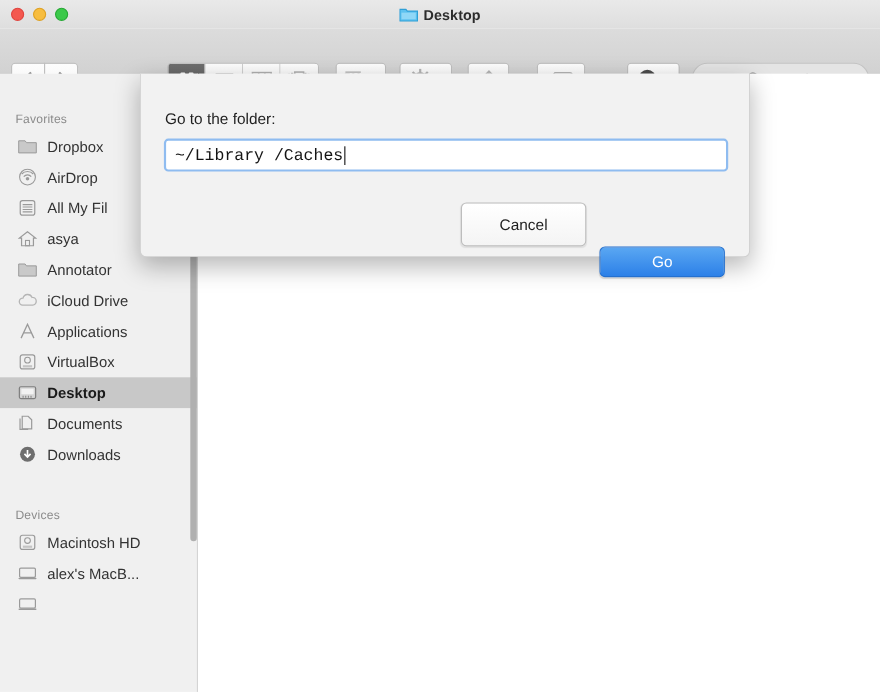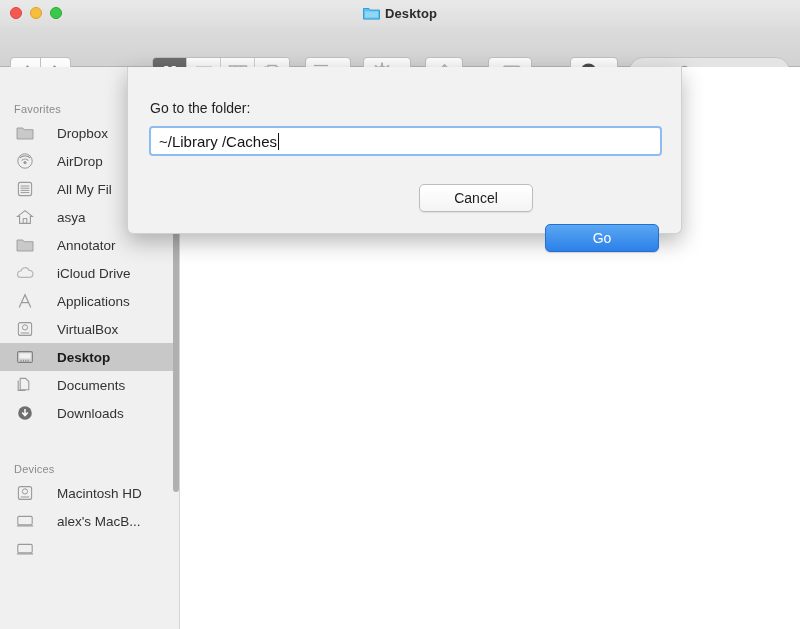--- a/index.html
+++ b/index.html
@@ -105,21 +105,21 @@
     width: 180px; height: 562px;
     background: #f0f0f0;
     border-right: 1px solid #d4d4d4;
     overflow: hidden;
   }
   .sb-group-header {
     font-size: 11px; color: #8b8b8b; font-weight: normal;
     padding: 8px 0 4px 14px; letter-spacing: .2px; margin-top: 28px;
   }
   .sb-item {
-    height: 28px; display: flex; align-items: center; gap: 23px;
+    height: 28px; display: flex; align-items: center; gap: 9px;
     padding-left: 16px; font-size: 13.5px; color: #333333;
   }
   .sb-item.selected { background: #c8c8c8; font-weight: bold; color: #1a1a1a; }
   .sb-icon { width: 18px; height: 16px; flex: 0 0 18px; display: block; }
   .sb-label { white-space: nowrap; overflow: hidden; }
 
   .sb-scrollbar {
     position: absolute; left: 173px; top: 80px;
     width: 6px; height: 345px; border-radius: 3px;
     background: #b0b0b0;
@@ -149,29 +149,29 @@
   .sheet-input {
     position: absolute; left: 21px; top: 59px;
     width: 513px; height: 30px;
     background: #ffffff;
     border: 2px solid #8fbcf0;
     border-radius: 4px;
     display: flex; align-items: center;
     padding-left: 8px;
   }
   .sheet-input-text {
-    font-size: 15px; color: #141414; white-space: pre;
+    font-size: 15px; color: #141414; white-space: pre; font-family: Liberation Mono, monospace;
   }
   .caret {
     display: inline-block; width: 1px; height: 17px;
     background: #111111; margin-left: 1px; vertical-align: -3px;
   }
   .sheet-cancel {
     position: absolute; left: 291px; top: 117px;
-    width: 114px; height: 28px;
+    width: 114px; height: 40px;
     background: linear-gradient(to bottom, #ffffff 0%, #f4f4f4 100%);
     border: 1px solid #bdbdbd; border-radius: 5px;
     display: flex; align-items: center; justify-content: center;
     font-size: 14px; color: #1d1d1d;
     box-shadow: 0 1px 1px rgba(0,0,0,.08);
   }
   .sheet-go {
     position: absolute; left: 417px; top: 117px;
     width: 114px; height: 28px;
     background: linear-gradient(to bottom, #5aa7f2 0%, #2c80e8 100%);

